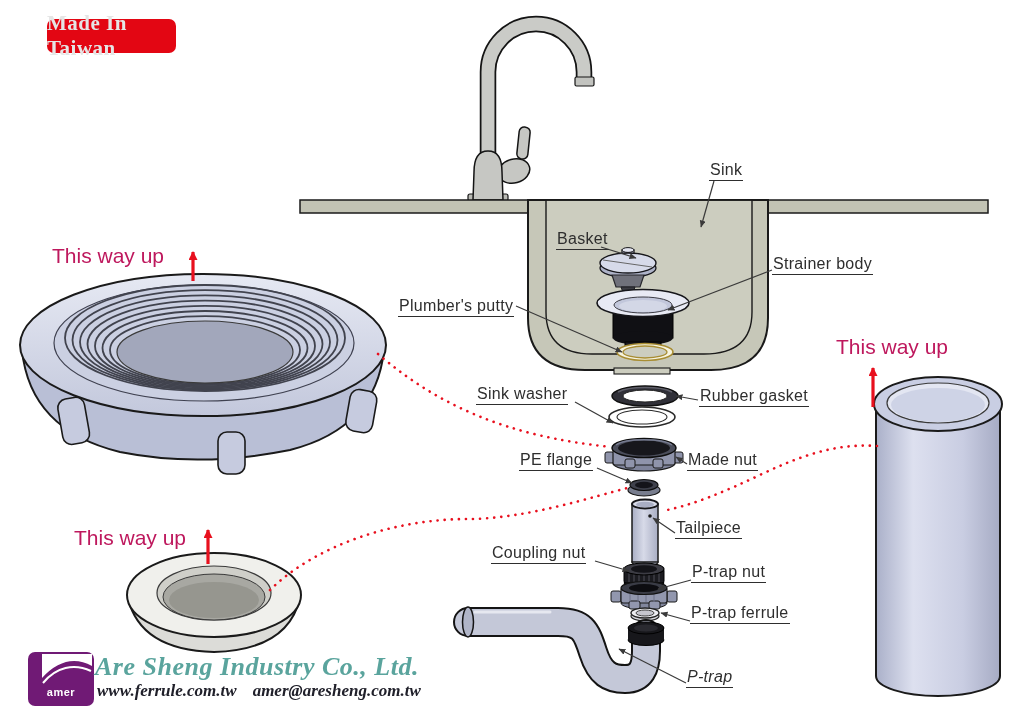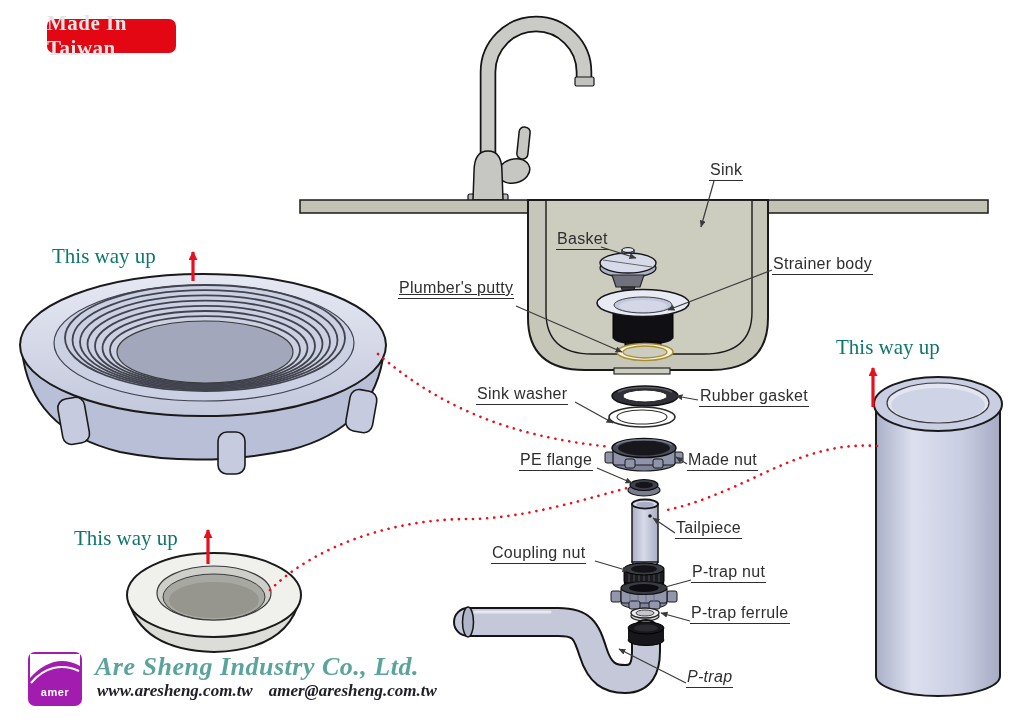--- a/index.html
+++ b/index.html
@@ -2,27 +2,27 @@
 <html><head>
 <meta charset="utf-8">
 <style>
   html,body{margin:0;padding:0;background:#fff;}
   #stage{position:relative;width:1024px;height:724px;background:#ffffff;overflow:hidden;
          font-family:"Liberation Sans",sans-serif;}
   #art{position:absolute;left:0;top:0;}
   .label{position:absolute;font-size:16px;line-height:17px;color:#2e2e2e;letter-spacing:.3px;
          white-space:nowrap;border-bottom:1.4px solid #2e2e2e;padding:0 1px 2px 1px;
          font-family:"Liberation Sans",sans-serif;}
-  .twu{position:absolute;font-size:21px;line-height:22px;color:#0f766e;white-space:nowrap;
-       font-family:Liberation Serif, serif;}
+  .twu{position:absolute;font-size:21px;line-height:22px;color:#be185d;white-space:nowrap;
+       font-family:Liberation Sans, sans-serif;}
   .badge{position:absolute;left:47px;top:19px;width:129px;height:34px;background:#e30613;
          color:#e5e5e5;font:bold 21px "Liberation Serif",serif;display:flex;align-items:center;
          justify-content:center;border-radius:7px;letter-spacing:.5px;}
-  .logo{position:absolute;left:28px;top:652px;width:54px;height:54px;background:#a21caf;
-        border-radius:7px;overflow:hidden;}
+  .logo{position:absolute;left:28px;top:652px;width:54px;height:54px;background:#701a75;
+        border-radius:7px;overflow:hidden;padding-left:12px;}
   .logo .amer{position:absolute;left:0;right:0;top:34px;text-align:center;color:#fff;
         font:bold 11px "Liberation Sans",sans-serif;letter-spacing:.5px;}
   .company{position:absolute;left:95px;top:652px;color:#5aa49d;
         font:bold italic 26px "Liberation Serif",serif;font-style:italic;letter-spacing:.5px;white-space:nowrap;}
   .contact{position:absolute;left:97px;top:681px;color:#20202a;
         font:bold italic 17px "Liberation Serif",serif;font-style:italic;white-space:nowrap;}
   .contact .web{margin-right:16px;}
 </style>
 </head>
 <body>
@@ -243,21 +243,21 @@
       <line x1="873" y1="407" x2="873" y2="368" marker-end="url(#mRed)"></line>
       <line x1="208" y1="564" x2="208" y2="530" marker-end="url(#mRed)"></line>
     </g>
   </svg>
 
   <div class="badge">Made In Taiwan</div>
 
   <div class="label" style="left:709px;top:161px;">Sink</div>
   <div class="label" style="left:556px;top:230px;">Basket</div>
   <div class="label" style="left:772px;top:255px;text-align:center;">Strainer body</div>
-  <div class="label" style="left:398px;top:279px;text-decoration:underline;">Plumber's putty</div>
+  <div class="label" style="left:398px;top:297px;">Plumber's putty</div>
   <div class="label" style="left:476px;top:385px;">Sink washer</div>
   <div class="label" style="left:699px;top:387px;">Rubber gasket</div>
   <div class="label" style="left:519px;top:451px;">PE flange</div>
   <div class="label" style="left:687px;top:451px;">Made nut</div>
   <div class="label" style="left:675px;top:519px;">Tailpiece</div>
   <div class="label" style="left:491px;top:544px;">Coupling nut</div>
   <div class="label" style="left:691px;top:563px;">P-trap nut</div>
   <div class="label" style="left:690px;top:604px;">P-trap ferrule</div>
   <div class="label" style="left:686px;top:668px;font-style:italic;">P-trap</div>
 
@@ -267,16 +267,16 @@
 
   <div class="logo">
     <svg width="54" height="54" viewBox="0 0 54 54">
       <path d="M 2 26 Q 26 0 52 14 L 52 2 L 2 2 Z" fill="#ffffff"></path>
       <path d="M 3 31 C 16 15 34 11 51 19" stroke="#ffffff" stroke-width="2" fill="none"></path>
     </svg>
     <span class="amer">amer</span>
   </div>
   <div class="company">Are Sheng Industry Co., Ltd.</div>
   <div class="contact">
-    <span class="web">www.aresheng.com.tw</span><span>amer@aresheng.com.tw</span>
+    <span class="web">www.ferrule.com.tw</span><span>amer@aresheng.com.tw</span>
   </div>
 
 </div>
 
 </body></html>

